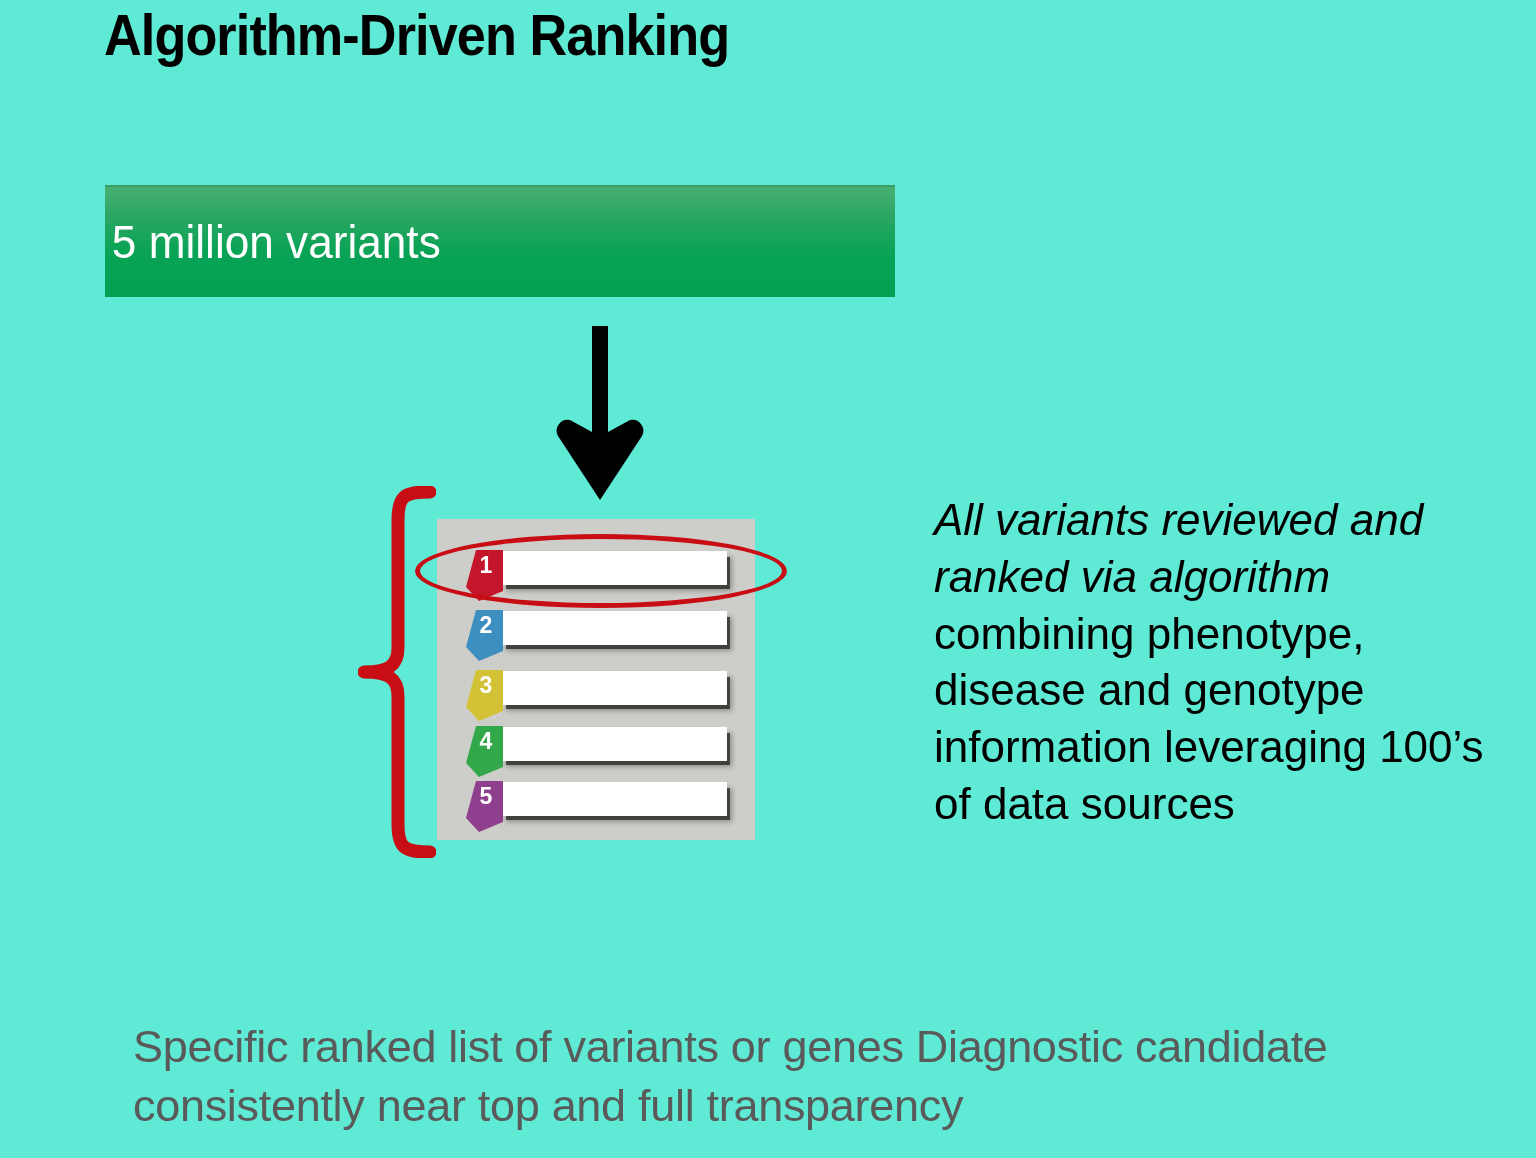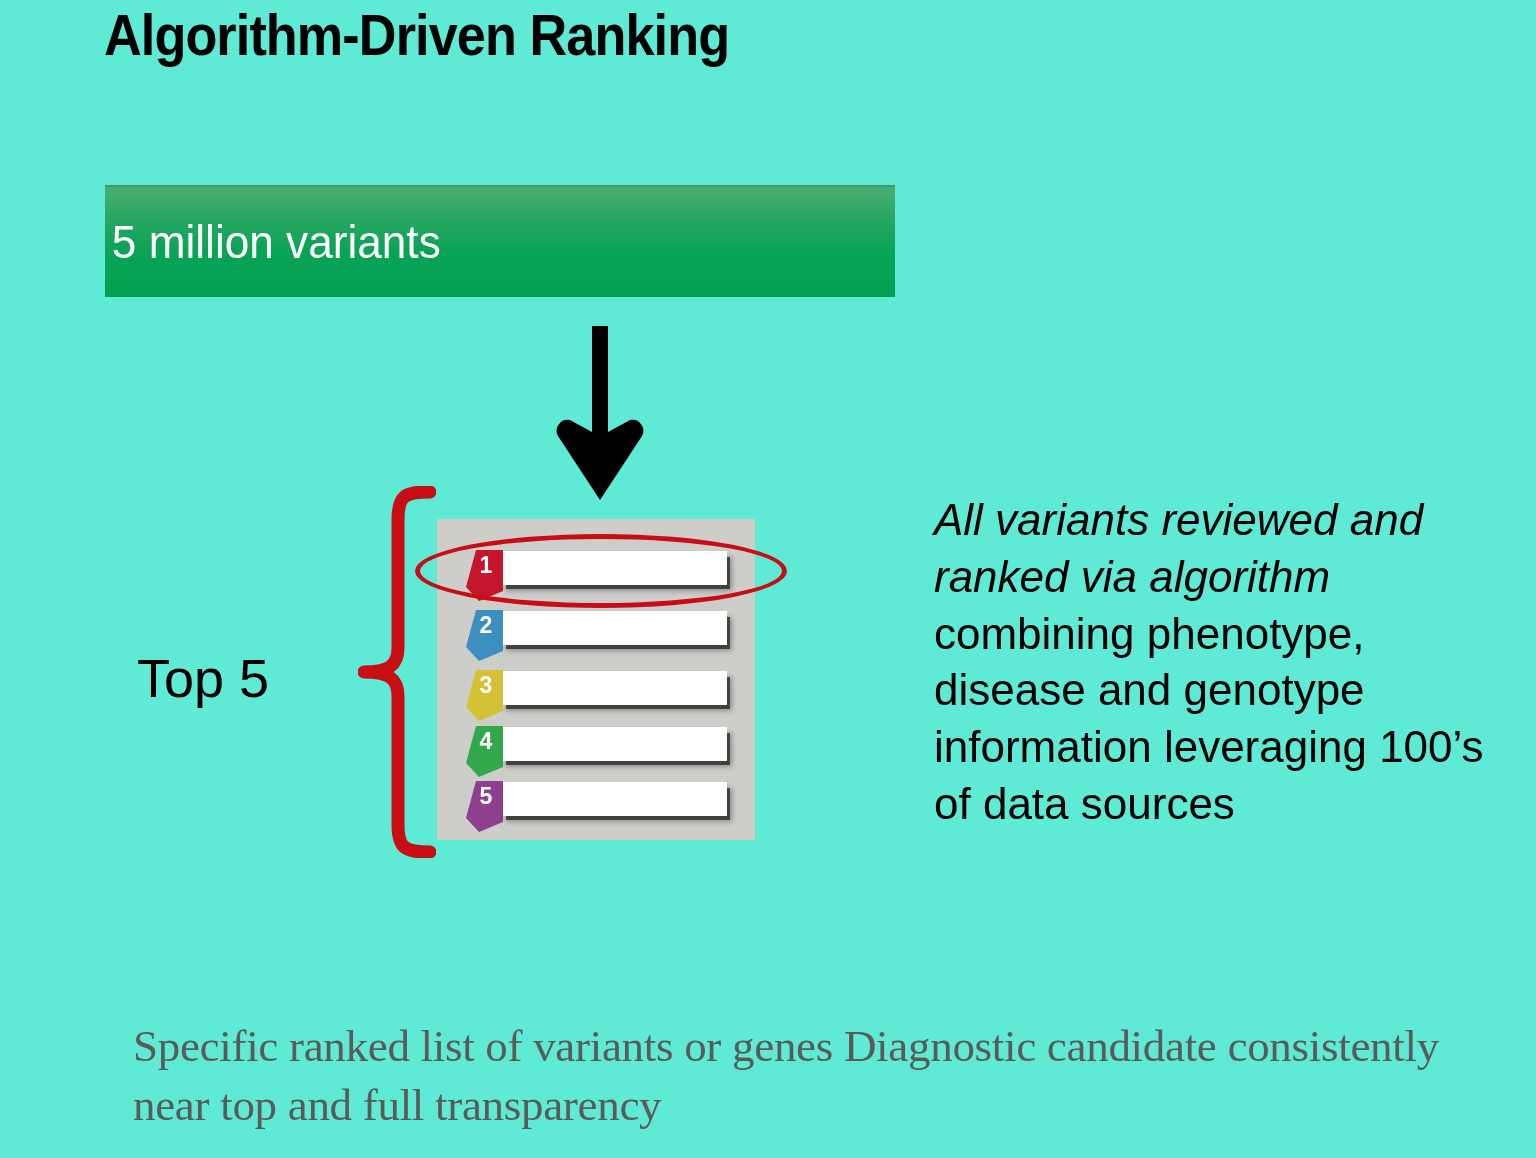--- a/index.html
+++ b/index.html
@@ -179,21 +179,21 @@
     margin-left: 16px;
   }
   .side-text .em { font-style: italic; }
 
   
   .caption {
     position: absolute;
     left: 133px;
     top: 1017px;
     width: 1360px;
-    font-family: Liberation Serif, serif;
+    font-family: Liberation Sans, sans-serif;
     font-size: 45px;
     line-height: 1.32;
     color: #5a5a5a;
     letter-spacing: -0.3px;
   }
 </style>
 </head>
 <body>
 
 <div id="slide">
@@ -219,21 +219,20 @@
       <path d="M72 6
                C 46 6, 40 10, 40 34
                L 40 162
                C 40 180, 30 186, 6 186
                C 30 186, 40 192, 40 210
                L 40 338
                C 40 362, 46 366, 72 366" fill="none" stroke="#c80d15" stroke-width="13" stroke-linecap="round" stroke-linejoin="round"></path>
     </svg>
   </div>
 
-  <div class="top5-label">Top 5</div>
 
   <div class="rank-panel">
 
     <div class="rank-row r1">
       <div class="rank-badge">
         <svg width="40" height="56" viewBox="0 0 40 56" xmlns="http://www.w3.org/2000/svg">
           <path d="M13 3 L40 3 L40 44 L16 54 L3 40 Z" fill="#c4162b"></path>
         </svg>
         <span class="badge-num">1</span>
       </div>

